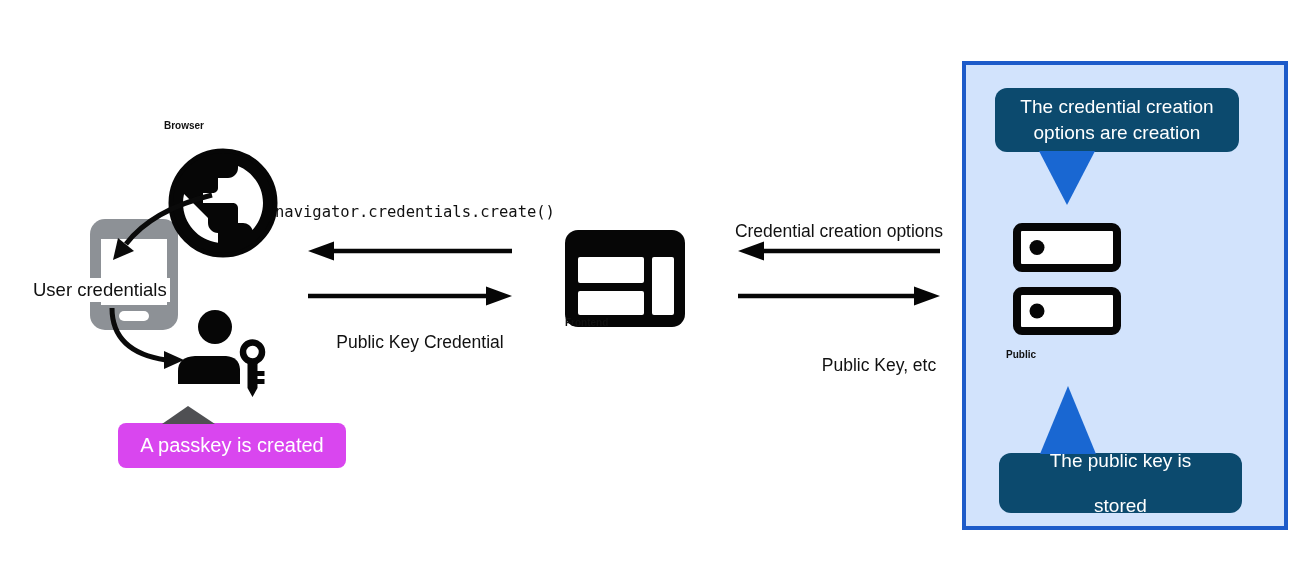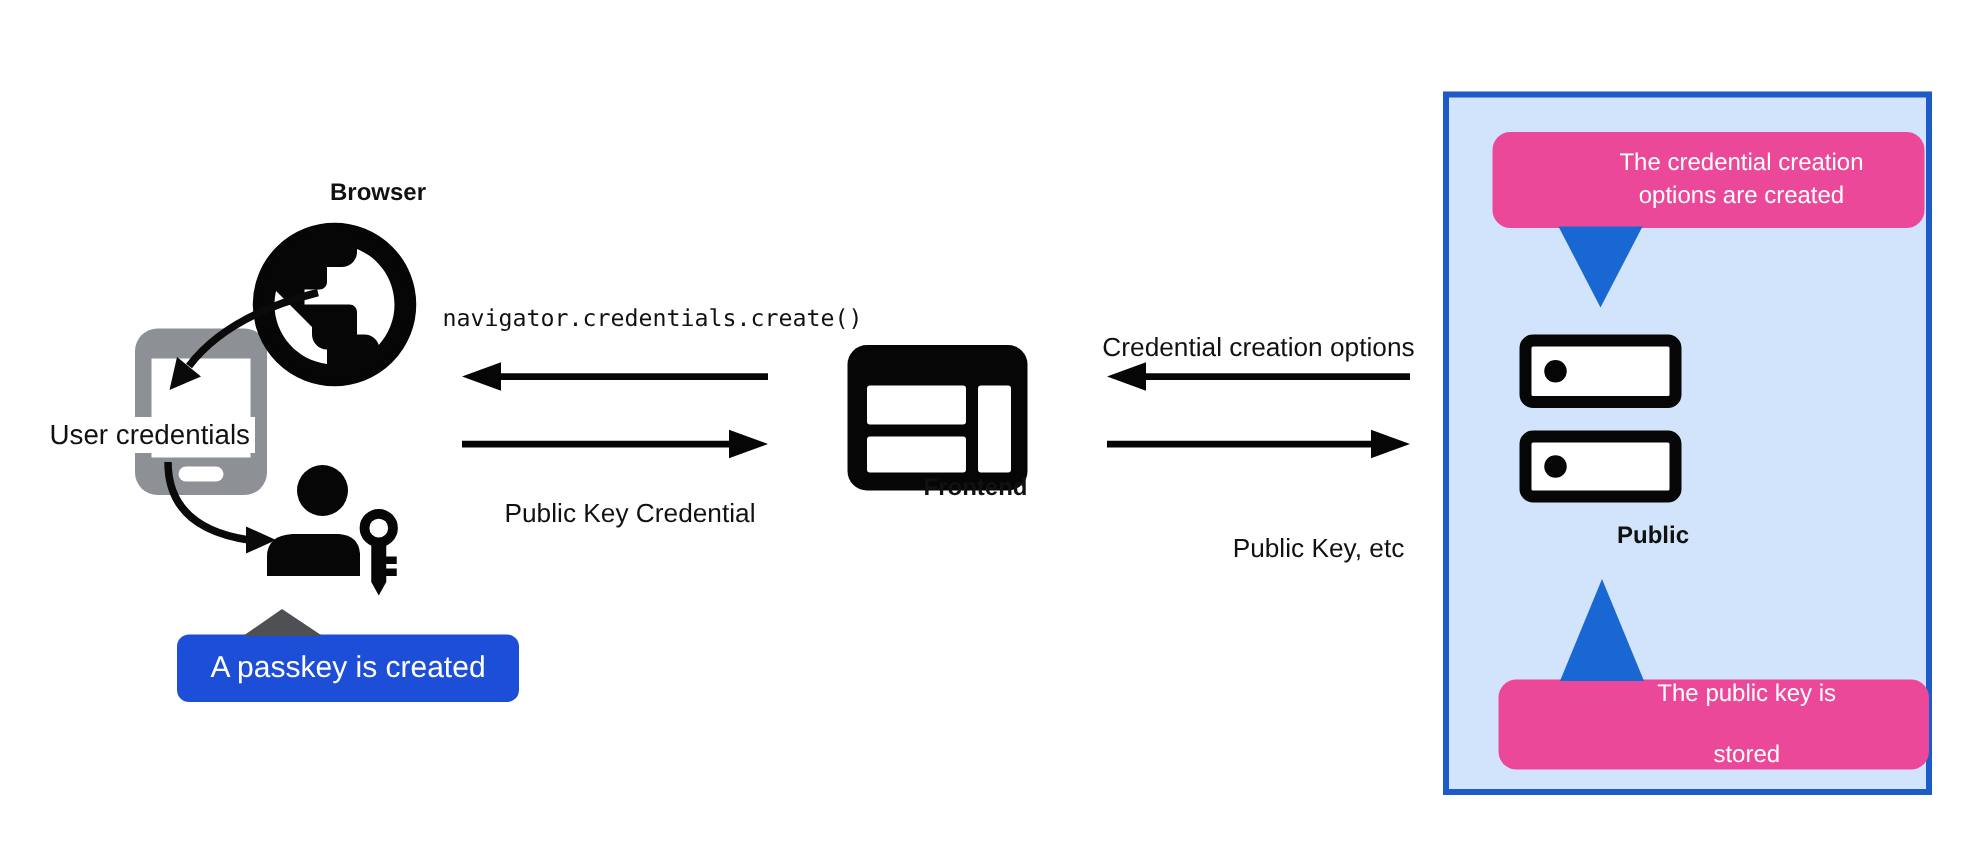--- a/index.html
+++ b/index.html
@@ -8,34 +8,34 @@
 
   
   .backend-panel{position:absolute;left:962px;top:61px;width:326px;height:469px;
     box-sizing:border-box;background:#d2e3fc;border:4px solid #1d5bc9;}
 
   
   .overlay{position:absolute;left:0;top:0;pointer-events:none;}
 
   
   .label{position:absolute;color:#1a1a1a;}
-  .node-label{font-weight:bold;font-size:16px;text-align:right;color:#111;}
+  .node-label{font-weight:bold;font-size:10px;text-align:left;color:#111;}
   .flow-label{font-size:17.5px;text-align:center;color:#111;}
-  .code-label{font-family:"DejaVu Sans Mono", monospace;font-size:15.5px;text-align:center;color:#111;}
+  .code-label{font-family:"DejaVu Sans Mono", monospace;font-size:15.5px;color:#111;}
   .uv-label{font-size:18.5px;background:#ffffff;padding:1px 3px;color:#111;}
 
   
   .tooltip{position:absolute;border-radius:10px;color:#ffffff;display:flex;
     flex-direction:column;align-items:center;justify-content:center;text-align:center;}
-  .tooltip-dark{left:118px;top:423px;width:228px;height:45px;background:#1d4ed8;
+  .tooltip-dark{left:118px;top:423px;width:228px;height:45px;background:#d946ef;
     font-size:20px;border-radius:8px;}
   .tooltip-dark .tail{position:absolute;left:44px;top:-17px;width:0;height:0;
     border-left:26px solid transparent;border-right:27px solid transparent;
     border-bottom:18px solid #4f5053;}
-  .tooltip-blue{background:#ec4899;font-size:16px;line-height:1.35;border-radius:12px;padding-left:44px;}
+  .tooltip-blue{background:#0c4a6e;font-size:19px;line-height:1.35;border-radius:12px;}
   .tooltip-top{left:995px;top:88px;width:244px;height:64px;}
   .tooltip-top .tail{position:absolute;left:44px;top:63px;width:0;height:0;
     border-left:28px solid transparent;border-right:28px solid transparent;
     border-top:54px solid #1967d2;}
   .tooltip-bottom{left:999px;top:453px;width:243px;height:60px;gap:19px;}
   .tooltip-bottom .tail{position:absolute;left:41px;top:-67px;width:0;height:0;
     border-left:28px solid transparent;border-right:28px solid transparent;
     border-bottom:68px solid #1967d2;}
   .tooltip span{display:block;}
 </style>
@@ -128,21 +128,21 @@
   <div class="label node-label" style="left:1006px;top:349px;width:120px;">Public</div>
 
   <div class="tooltip tooltip-dark">
     <div class="tail"></div>
     <span>A passkey is created</span>
   </div>
 
   <div class="tooltip tooltip-blue tooltip-top">
     <div class="tail"></div>
     <span>The credential creation</span>
-    <span>options are created</span>
+    <span>options are creation</span>
   </div>
 
   <div class="tooltip tooltip-blue tooltip-bottom">
     <div class="tail"></div>
     <span>The public key is</span>
     <span>stored</span>
   </div>
 
 </div>
 

